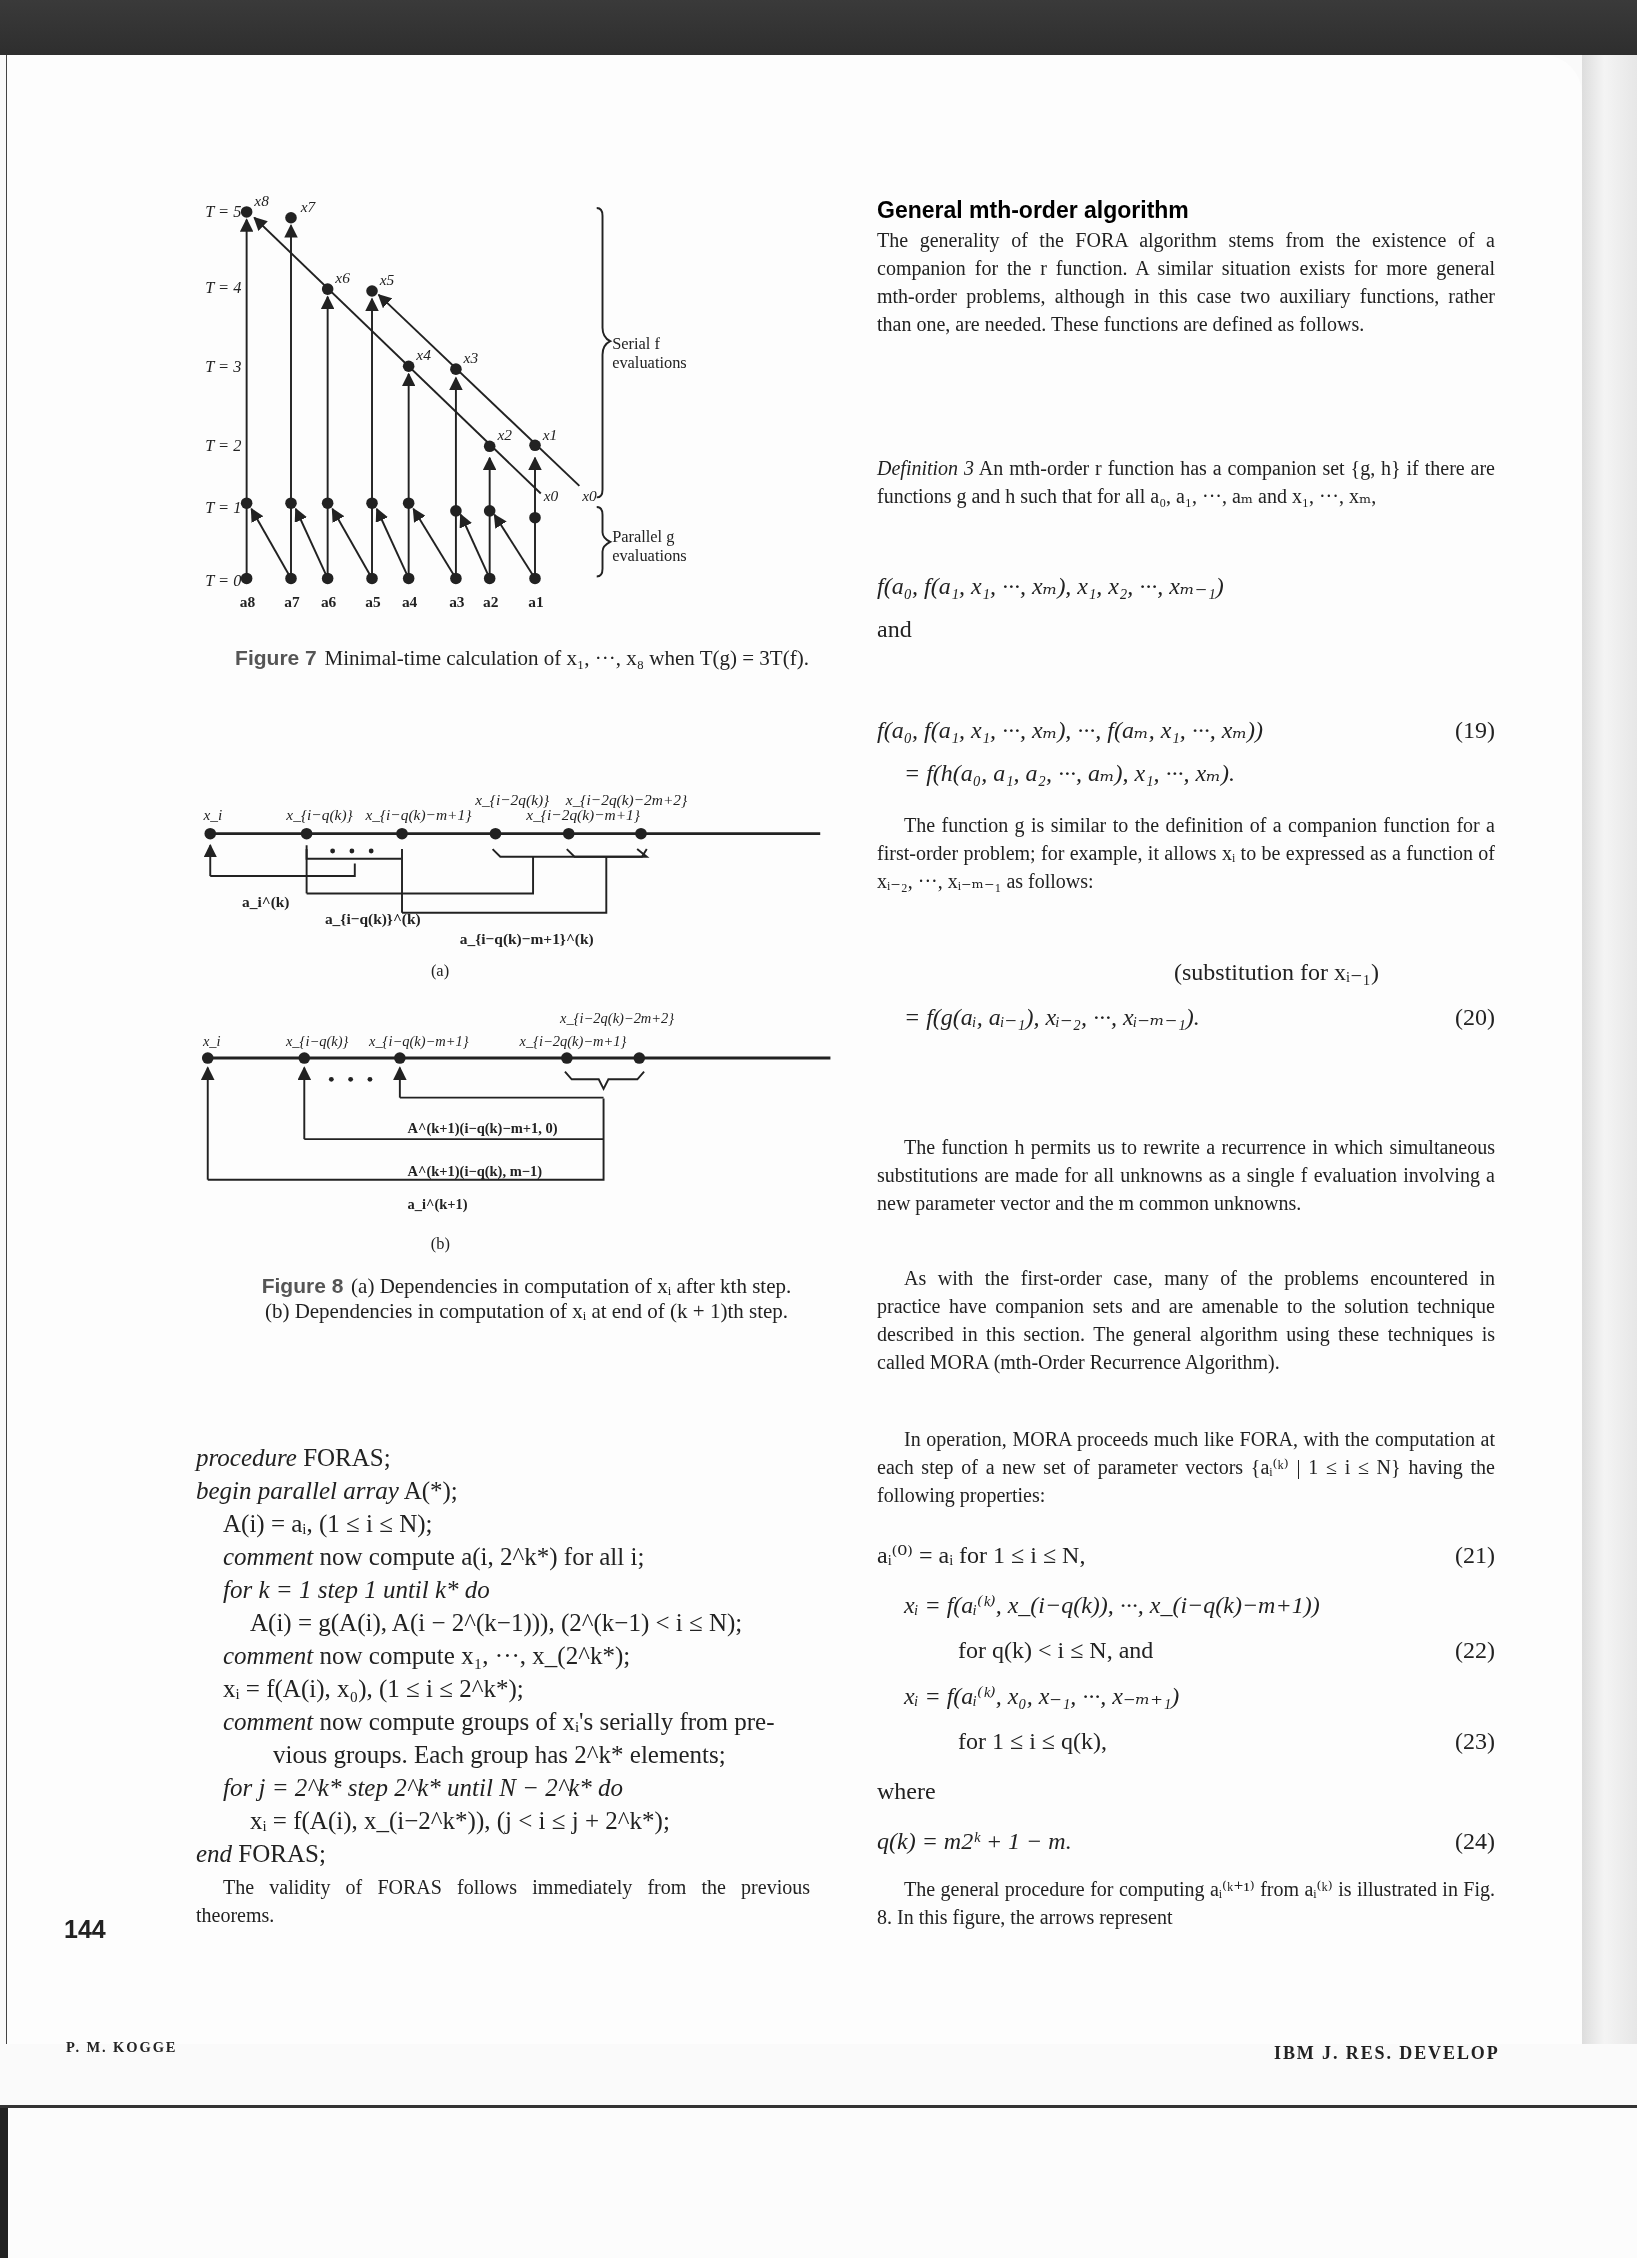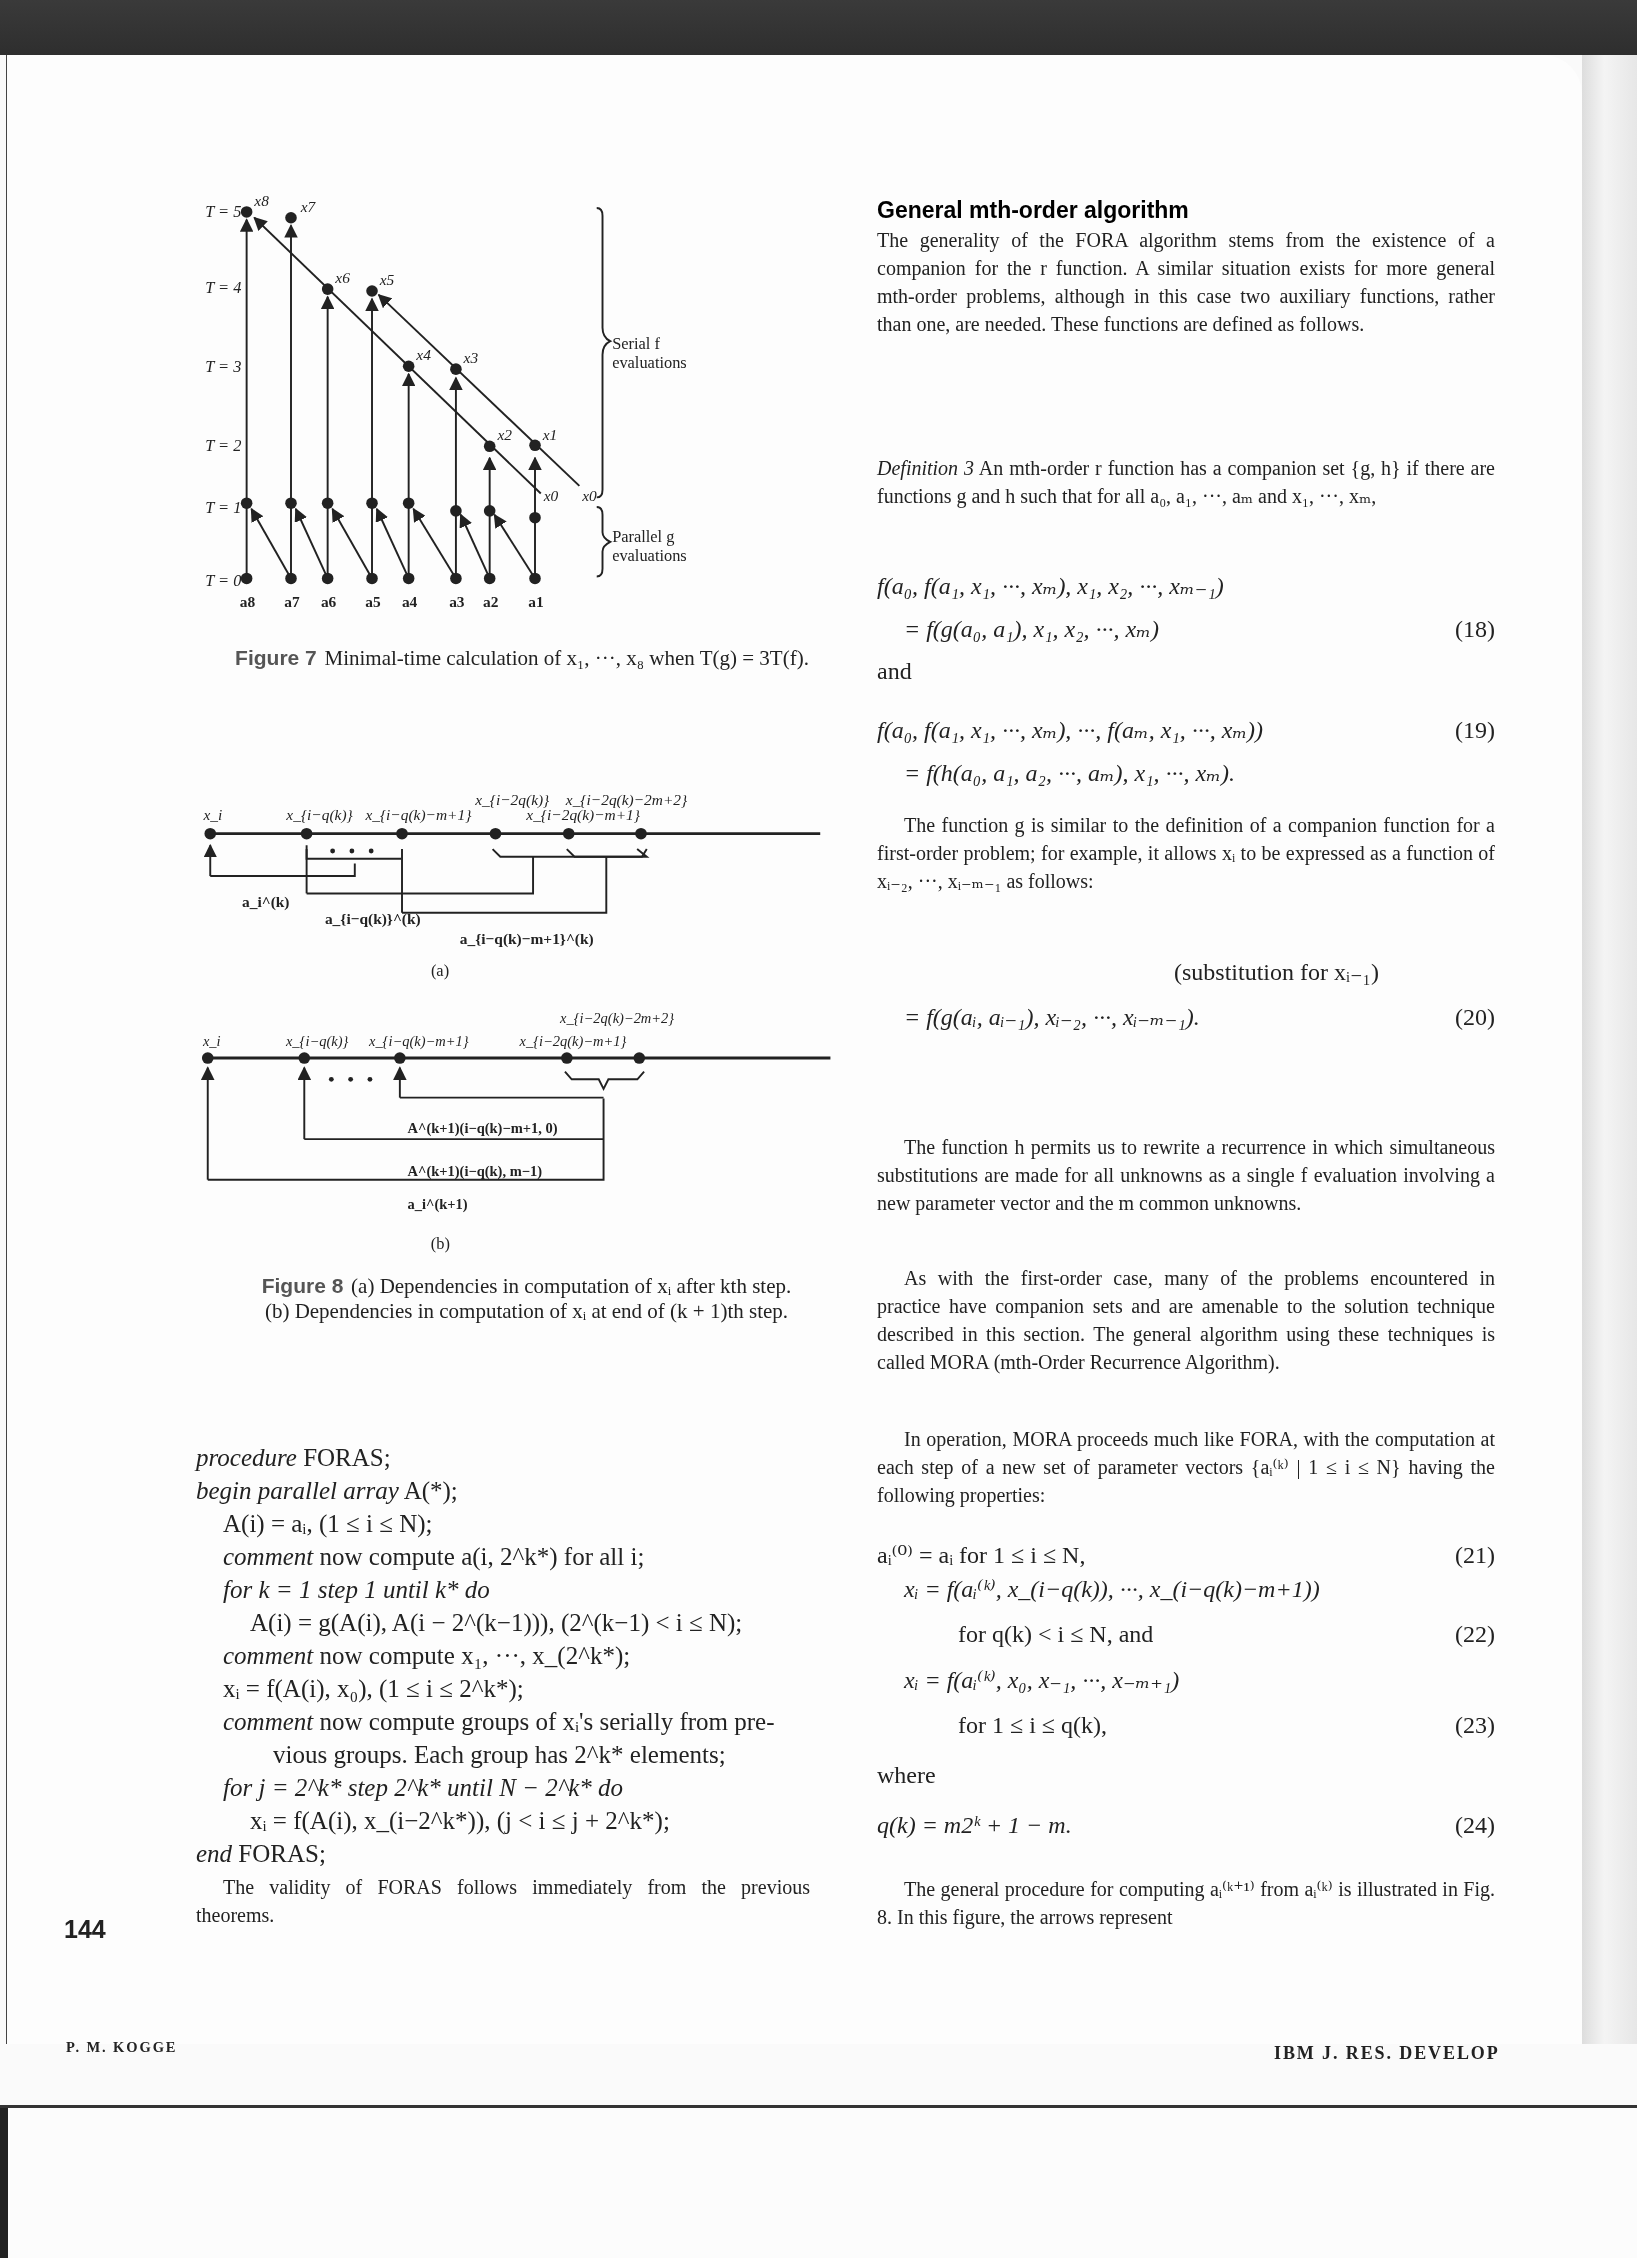--- a/index.html
+++ b/index.html
@@ -245,24 +245,20 @@
   <div class="heading">General mth-order algorithm</div>
   <div class="body-text">The generality of the FORA algorithm stems from the existence of a companion for the r function. A similar situation exists for more general mth-order problems, although in this case two auxiliary functions, rather than one, are needed. These functions are defined as follows.</div>
 </div>
 
 <div class="right-col body-text" style="top:454px">
   <span class="ital">Definition 3</span><span> An mth-order r function has a companion set {g, h} if there are functions g and h such that for all a₀, a₁, ···, aₘ and x₁, ···, xₘ,</span>
 </div>
 
 <div class="right-col" style="top:570px">
   <div class="eq ital">f(a₀, f(a₁, x₁, ···, xₘ), x₁, x₂, ···, xₘ₋₁)</div>
-  <div class="eq ital" style="margin-top:9.7px;padding-left:27px">
-    <span>= f(g(a₀, a₁), x₁, x₂, ···, xₘ)</span>
-    <span class="num" style="font-style:normal">(18)</span>
-  </div>
   <div class="eq" style="margin-top:9.7px">and</div>
 </div>
 
 <div class="right-col" style="top:714px">
   <div class="eq ital">
     <span>f(a₀, f(a₁, x₁, ···, xₘ), ···, f(aₘ, x₁, ···, xₘ))</span>
     <span class="num" style="font-style:normal">(19)</span>
   </div>
   <div class="eq ital" style="margin-top:9.7px;padding-left:27px">= f(h(a₀, a₁, a₂, ···, aₘ), x₁, ···, xₘ).</div>
 </div>
@@ -276,21 +272,21 @@
     <span class="num" style="font-style:normal">(20)</span>
   </div>
 </div>
 
 <div class="right-col body-text indent" style="top:1133px">The function h permits us to rewrite a recurrence in which simultaneous substitutions are made for all unknowns as a single f evaluation involving a new parameter vector and the m common unknowns.</div>
 <div class="right-col body-text indent" style="top:1264px">As with the first-order case, many of the problems encountered in practice have companion sets and are amenable to the solution technique described in this section. The general algorithm using these techniques is called MORA (mth-Order Recurrence Algorithm).</div>
 <div class="right-col body-text indent" style="top:1425px">In operation, MORA proceeds much like FORA, with the computation at each step of a new set of parameter vectors {aᵢ⁽ᵏ⁾ | 1 ≤ i ≤ N} having the following properties:</div>
 
 <div class="right-col" style="top:1539px">
   <div class="eq"><span>aᵢ⁽⁰⁾ = aᵢ for 1 ≤ i ≤ N,</span><span class="num">(21)</span></div>
-  <div class="eq ital" style="margin-top:1px;padding-left:27px">xᵢ = f(aᵢ⁽ᵏ⁾, x_(i−q(k)), ···, x_(i−q(k)−m+1))</div>
+  <div class="eq ital" style="margin-top:17px;padding-left:27px">xᵢ = f(aᵢ⁽ᵏ⁾, x_(i−q(k)), ···, x_(i−q(k)−m+1))</div>
   <div class="eq" style="margin-top:11.6px;padding-left:81px"><span>for q(k) &lt; i ≤ N, and</span><span class="num">(22)</span></div>
   <div class="eq ital" style="margin-top:13.5px;padding-left:27px">xᵢ = f(aᵢ⁽ᵏ⁾, x₀, x₋₁, ···, x₋ₘ₊₁)</div>
   <div class="eq" style="margin-top:11.6px;padding-left:81px"><span>for 1 ≤ i ≤ q(k),</span><span class="num">(23)</span></div>
   <div class="eq" style="margin-top:17.4px">where</div>
   <div class="eq" style="margin-top:17.4px"><span class="ital">q(k) = m2ᵏ + 1 − m.</span><span class="num">(24)</span></div>
 </div>
 
 <div class="right-col body-text indent" style="top:1875px">The general procedure for computing aᵢ⁽ᵏ⁺¹⁾ from aᵢ⁽ᵏ⁾ is illustrated in Fig. 8. In this figure, the arrows represent</div>
 
 <div class="pgnum">144</div>

